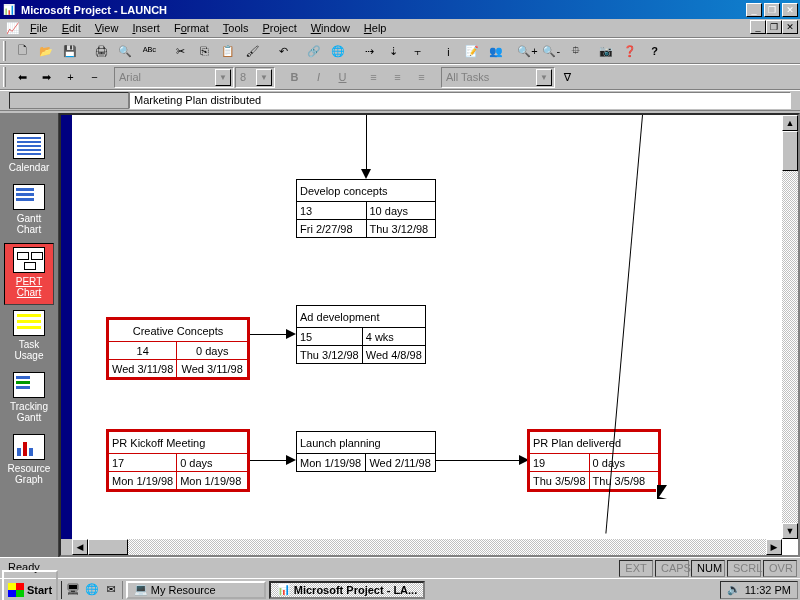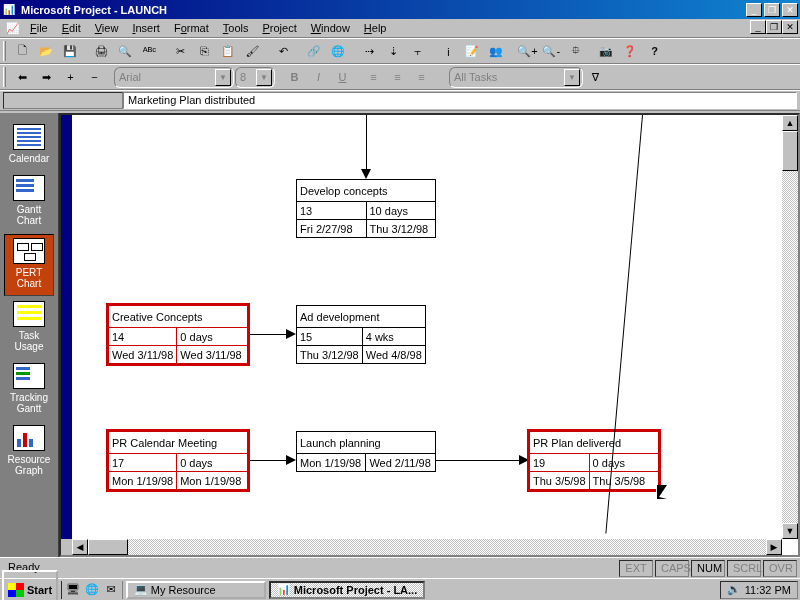--- a/index.html
+++ b/index.html
@@ -18,33 +18,33 @@
 .menubar .item u { text-decoration: underline; }
 .menubar .mdibtns { position:absolute; right:2px; top:1px; display:flex; gap:0;}
 .menubar .mdibtns .winbtn{width:16px;height:14px;}
 
 
 .toolbar { height: 26px; background: #c0c0c0; border-top: 1px solid #fff; border-bottom: 1px solid #808080; display: flex; align-items: center; padding: 0 3px; gap: 1px; }
 .toolbar .grip { width: 3px; height: 20px; border-left:1px solid #fff; border-right:1px solid #808080; margin-right:4px;}
 .tbtn { width: 23px; height: 22px; border: 1px solid #c0c0c0; display:flex; align-items:center; justify-content:center; font-size:11px; color:#000; }
 .tsep { width:6px; }
 .combo { height: 21px; background:#fff; border:1px solid #808080; border-right-color:#fff; border-bottom-color:#fff; display:inline-flex; align-items:center; padding:0 2px 0 4px; color:#808080;}
-.combo.disabled { background:#c0c0c0; color:#808080;border-radius:6px;}
+.combo.disabled { background:#c0c0c0; color:#808080;}
 .combo .arrow { width:16px; height:17px; background:#c0c0c0; border:1px solid #fff; border-right-color:#000; border-bottom-color:#000; margin-left:auto; display:flex;align-items:center;justify-content:center;font-size:8px;}
 
 
-.entrybar { height: 21px; background:#c0c0c0; border-top:1px solid #fff; border-bottom:1px solid #808080; display:flex; align-items:center; padding:2px 3px;}
+.entrybar { height: 21px; background:#c0c0c0; border-top:1px solid #fff; border-bottom:1px solid #808080; display:flex; align-items:center; padding:2px 9px;}
 .entrybar .cellref { width:120px; height:17px; border:1px inset #808080; background:#c0c0c0; margin-right:0;}
 .entrybar .cellval { flex:1; height:17px; border:1px solid #808080; border-top-color:#808080; border-left-color:#808080; border-right-color:#fff; border-bottom-color:#fff; background:#fff; padding:1px 4px; }
 
 
 .workspace { position:absolute; top:113px; left:0; right:0; bottom:43px; display:flex; background:#808080;}
-.viewbar { width:59px; background:#808080; border-right:1px solid #404040; display:flex; flex-direction:column; align-items:center; padding-top:8px; gap:2px; color:#fff; overflow:hidden;}
+.viewbar { width:59px; background:#808080; border-right:1px solid #404040; display:flex; flex-direction:column; align-items:center; padding-top:17px; gap:2px; color:#fff; overflow:hidden;}
 .viewbtn { width:50px; display:flex; flex-direction:column; align-items:center; padding:3px 0 6px; font-size:10px; text-align:center; line-height:11px;}
-.viewbtn.sel { border:1px inset #404040; background:#c2410c;}
+.viewbtn.sel { border:1px inset #404040; background:#ef4444;text-decoration:underline;}
 .viewbtn .vicon { width:32px; height:26px; background:#fff; border:1px solid #000; margin-bottom:3px; position:relative; overflow:hidden;}
 .viewbtn .vicon.cal::before{content:""; position:absolute; inset:3px; background:repeating-linear-gradient(#36c,#36c 2px,#fff 2px,#fff 4px);}
 .viewbtn .vicon.gantt::before{content:""; position:absolute; left:2px; top:3px; width:18px; height:3px; background:#36c; box-shadow:0 5px 0 #36c, 0 10px 0 #36c;}
 .viewbtn .vicon.pert::before{content:""; position:absolute; left:3px; top:4px; width:10px; height:6px; border:1px solid #000; box-shadow:14px 0 0 -1px #fff,14px 0 0 #000, 7px 10px 0 -1px #fff,7px 10px 0 #000;}
 .viewbtn .vicon.usage::before{content:"";position:absolute; inset:3px; background:repeating-linear-gradient(to bottom,#ff0,#ff0 3px,#fff 3px,#fff 6px);}
 .viewbtn .vicon.track::before{content:"";position:absolute; left:2px; top:3px; width:14px; height:3px; background:#36c; box-shadow:0 5px 0 #090, 0 10px 0 #36c;}
 .viewbtn .vicon.rgraph::before{content:"";position:absolute; left:3px; bottom:3px; width:4px; height:8px; background:#36c; box-shadow:6px 0 0 #c00, 12px 0 0 #36c, 6px -6px 0 #c00;}
 
 .docarea { flex:1; position:relative; background:#fff; border:2px inset #808080;}
 .docarea .blueedge { position:absolute; left:0; top:0; bottom:16px; width:11px; background:#000080;}
@@ -180,21 +180,21 @@
   </div>
   <div class="tsep"></div>
   <div class="tbtn" style="font-weight:bold;color:#808080;">B</div>
   <div class="tbtn" style="font-style:italic;color:#808080;">I</div>
   <div class="tbtn" style="text-decoration:underline;color:#808080;">U</div>
   <div class="tsep"></div>
   <div class="tbtn" style="color:#808080;">≡</div>
   <div class="tbtn" style="color:#808080;">≡</div>
   <div class="tbtn" style="color:#808080;">≡</div>
   <div class="tsep"></div>
-  <div class="combo disabled" style="width:134px;margin-left:8px;">
+  <div class="combo disabled" style="width:114px;">
     <span>All Tasks</span>
       <div class="arrow">▼</div>
   </div>
   <div class="tbtn">∇</div>
 </div>
 
 <div class="entrybar">
   <div class="cellref"></div>
   <div class="cellval"><span>Marketing Plan distributed</span></div>
 </div>
@@ -245,21 +245,21 @@
                 <td>10 days</td>
               </tr>
         <tr>
                 <td>Fri 2/27/98</td>
                 <td>Thu 3/12/98</td>
               </tr>
             </tbody>
           </table>
       </div>
 
-      <div class="node milestone" style="left:36px; top:190px; width:140px;">
+      <div class="node milestone" style="left:36px; top:204px; width:140px;text-align:center;">
         <table>
             <tbody>
               <tr>
                 <td colspan="2" class="name">Creative Concepts</td>
               </tr>
         <tr>
                 <td style="width:45%;">14</td>
                 <td>0 days</td>
               </tr>
         <tr>
@@ -288,21 +288,21 @@
                 <td>Wed 4/8/98</td>
               </tr>
             </tbody>
           </table>
       </div>
 
       <div class="node milestone" style="left:36px; top:316px; width:140px;">
         <table>
             <tbody>
               <tr>
-                <td colspan="2" class="name">PR Calendar Meeting</td>
+                <td colspan="2" class="name">PR Kickoff Meeting</td>
               </tr>
         <tr>
                 <td style="width:45%;">17</td>
                 <td>0 days</td>
               </tr>
         <tr>
                 <td>Mon 1/19/98</td>
                 <td>Mon 1/19/98</td>
               </tr>
             </tbody>

